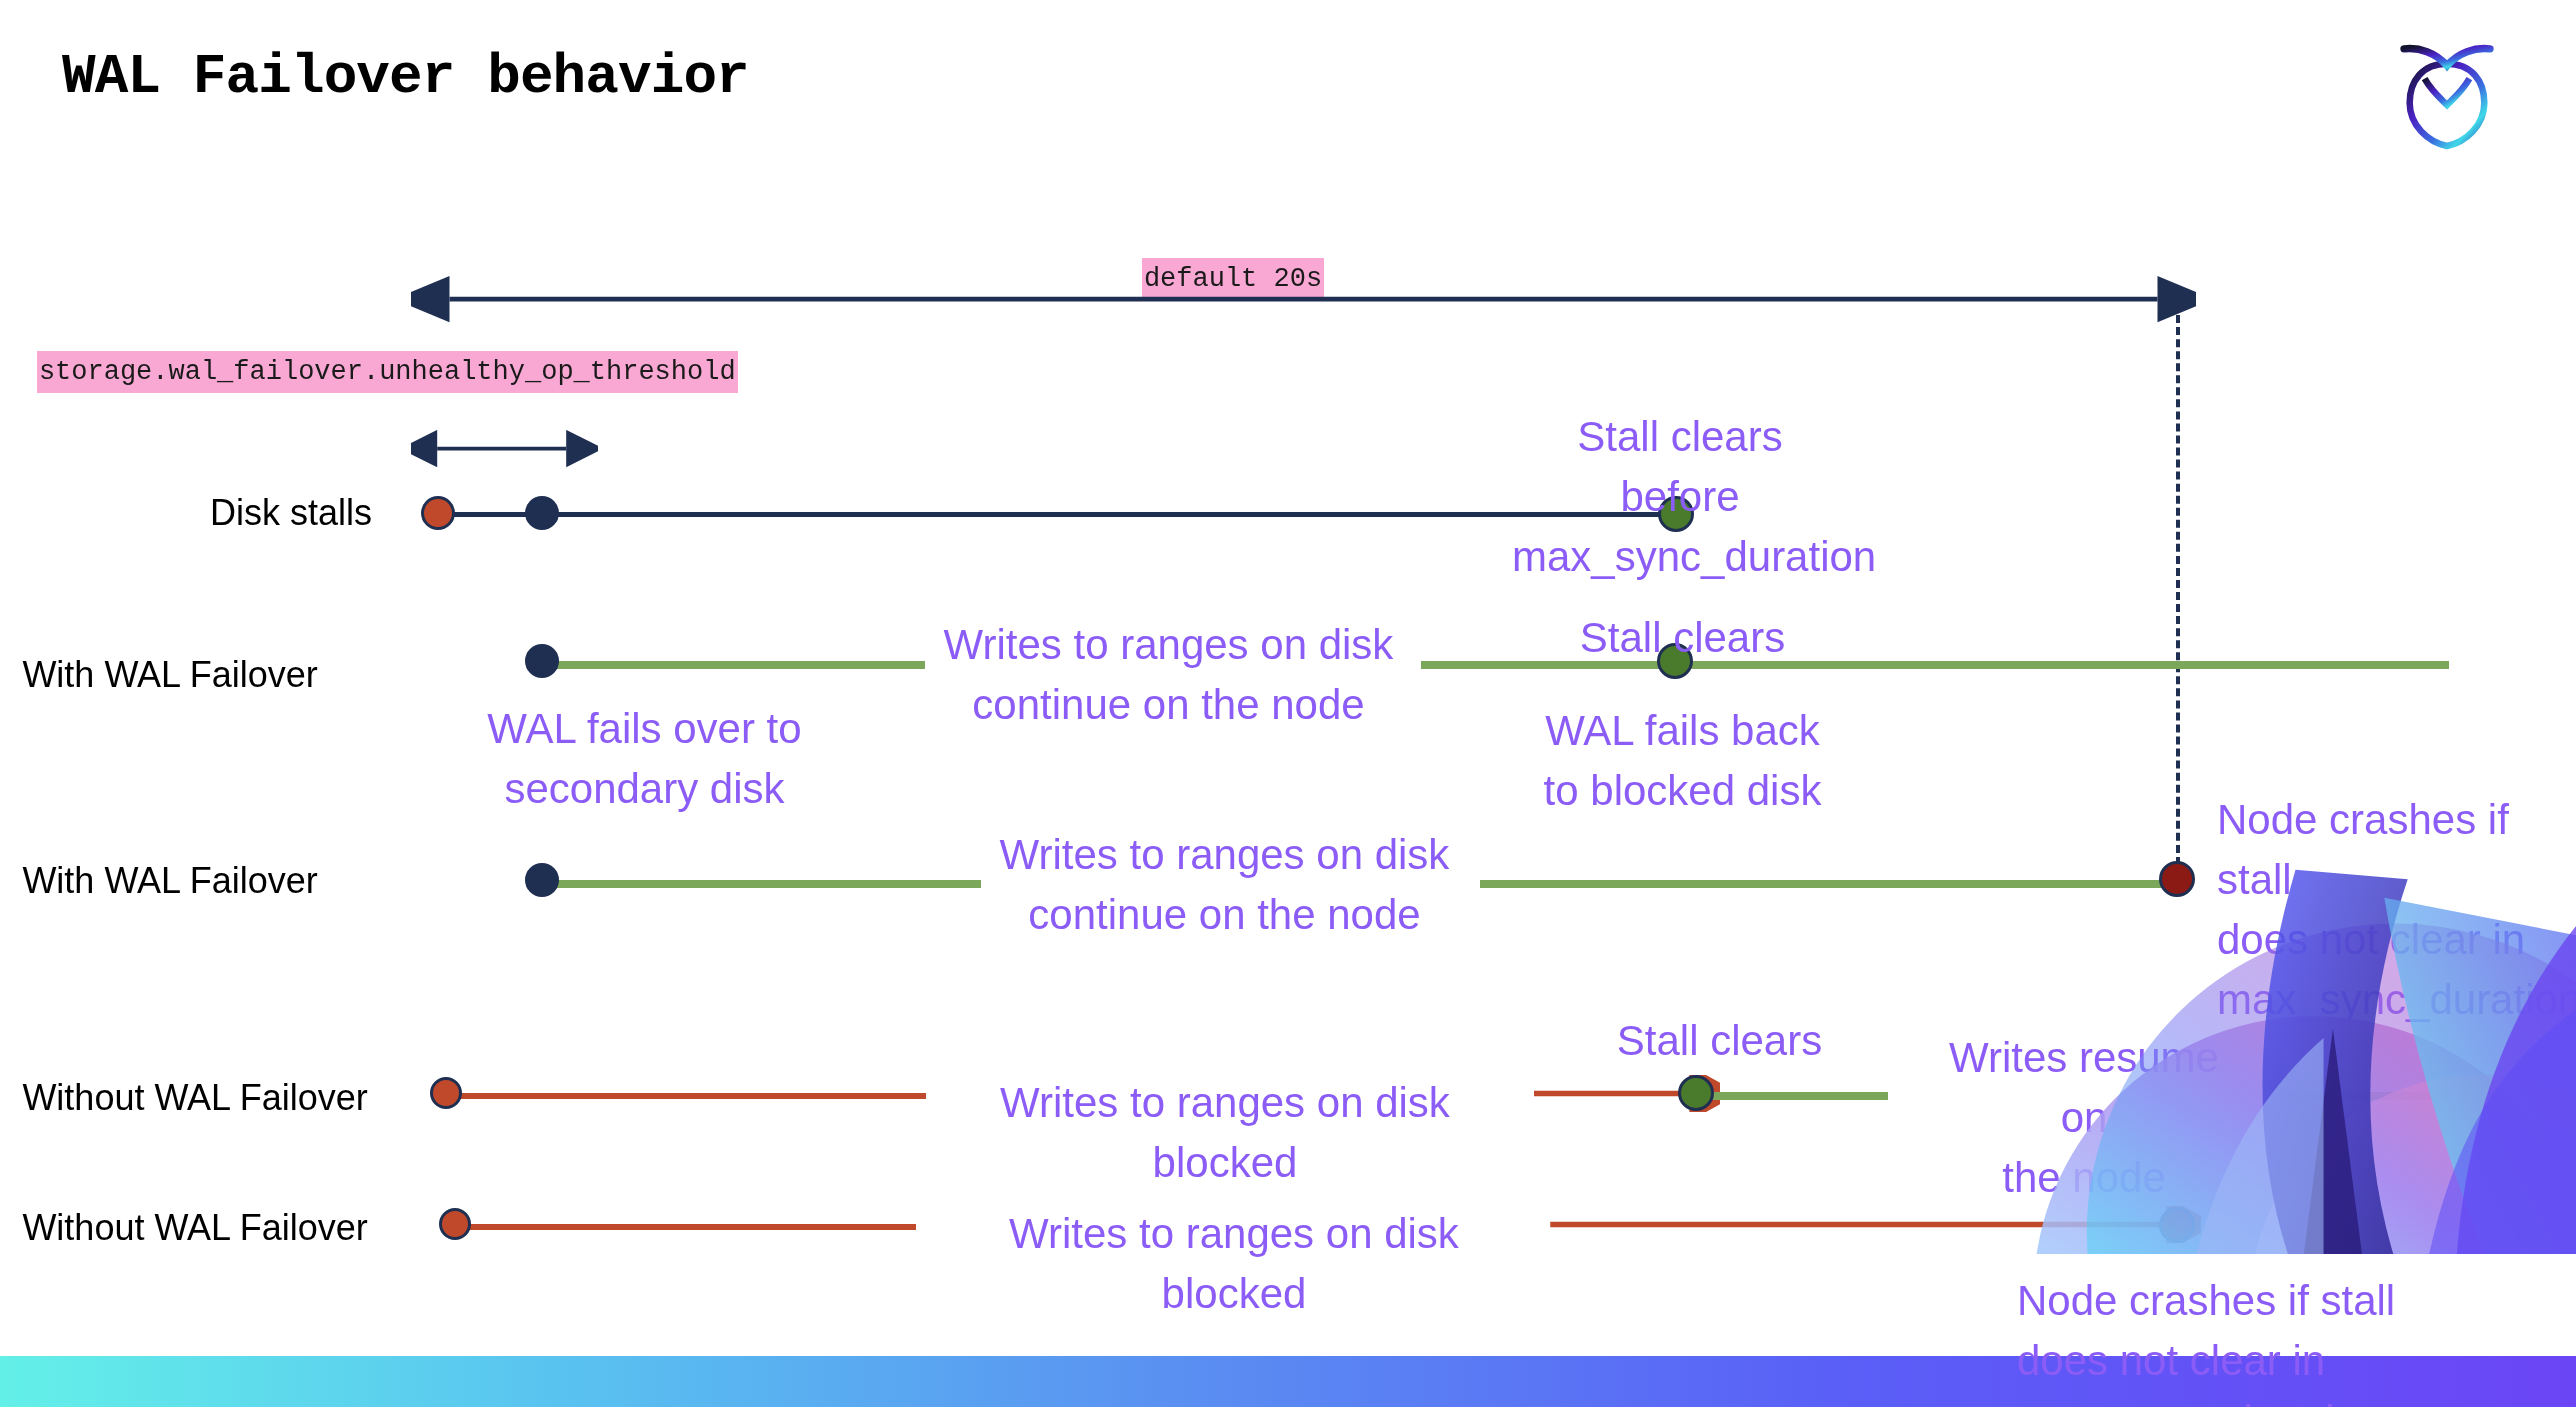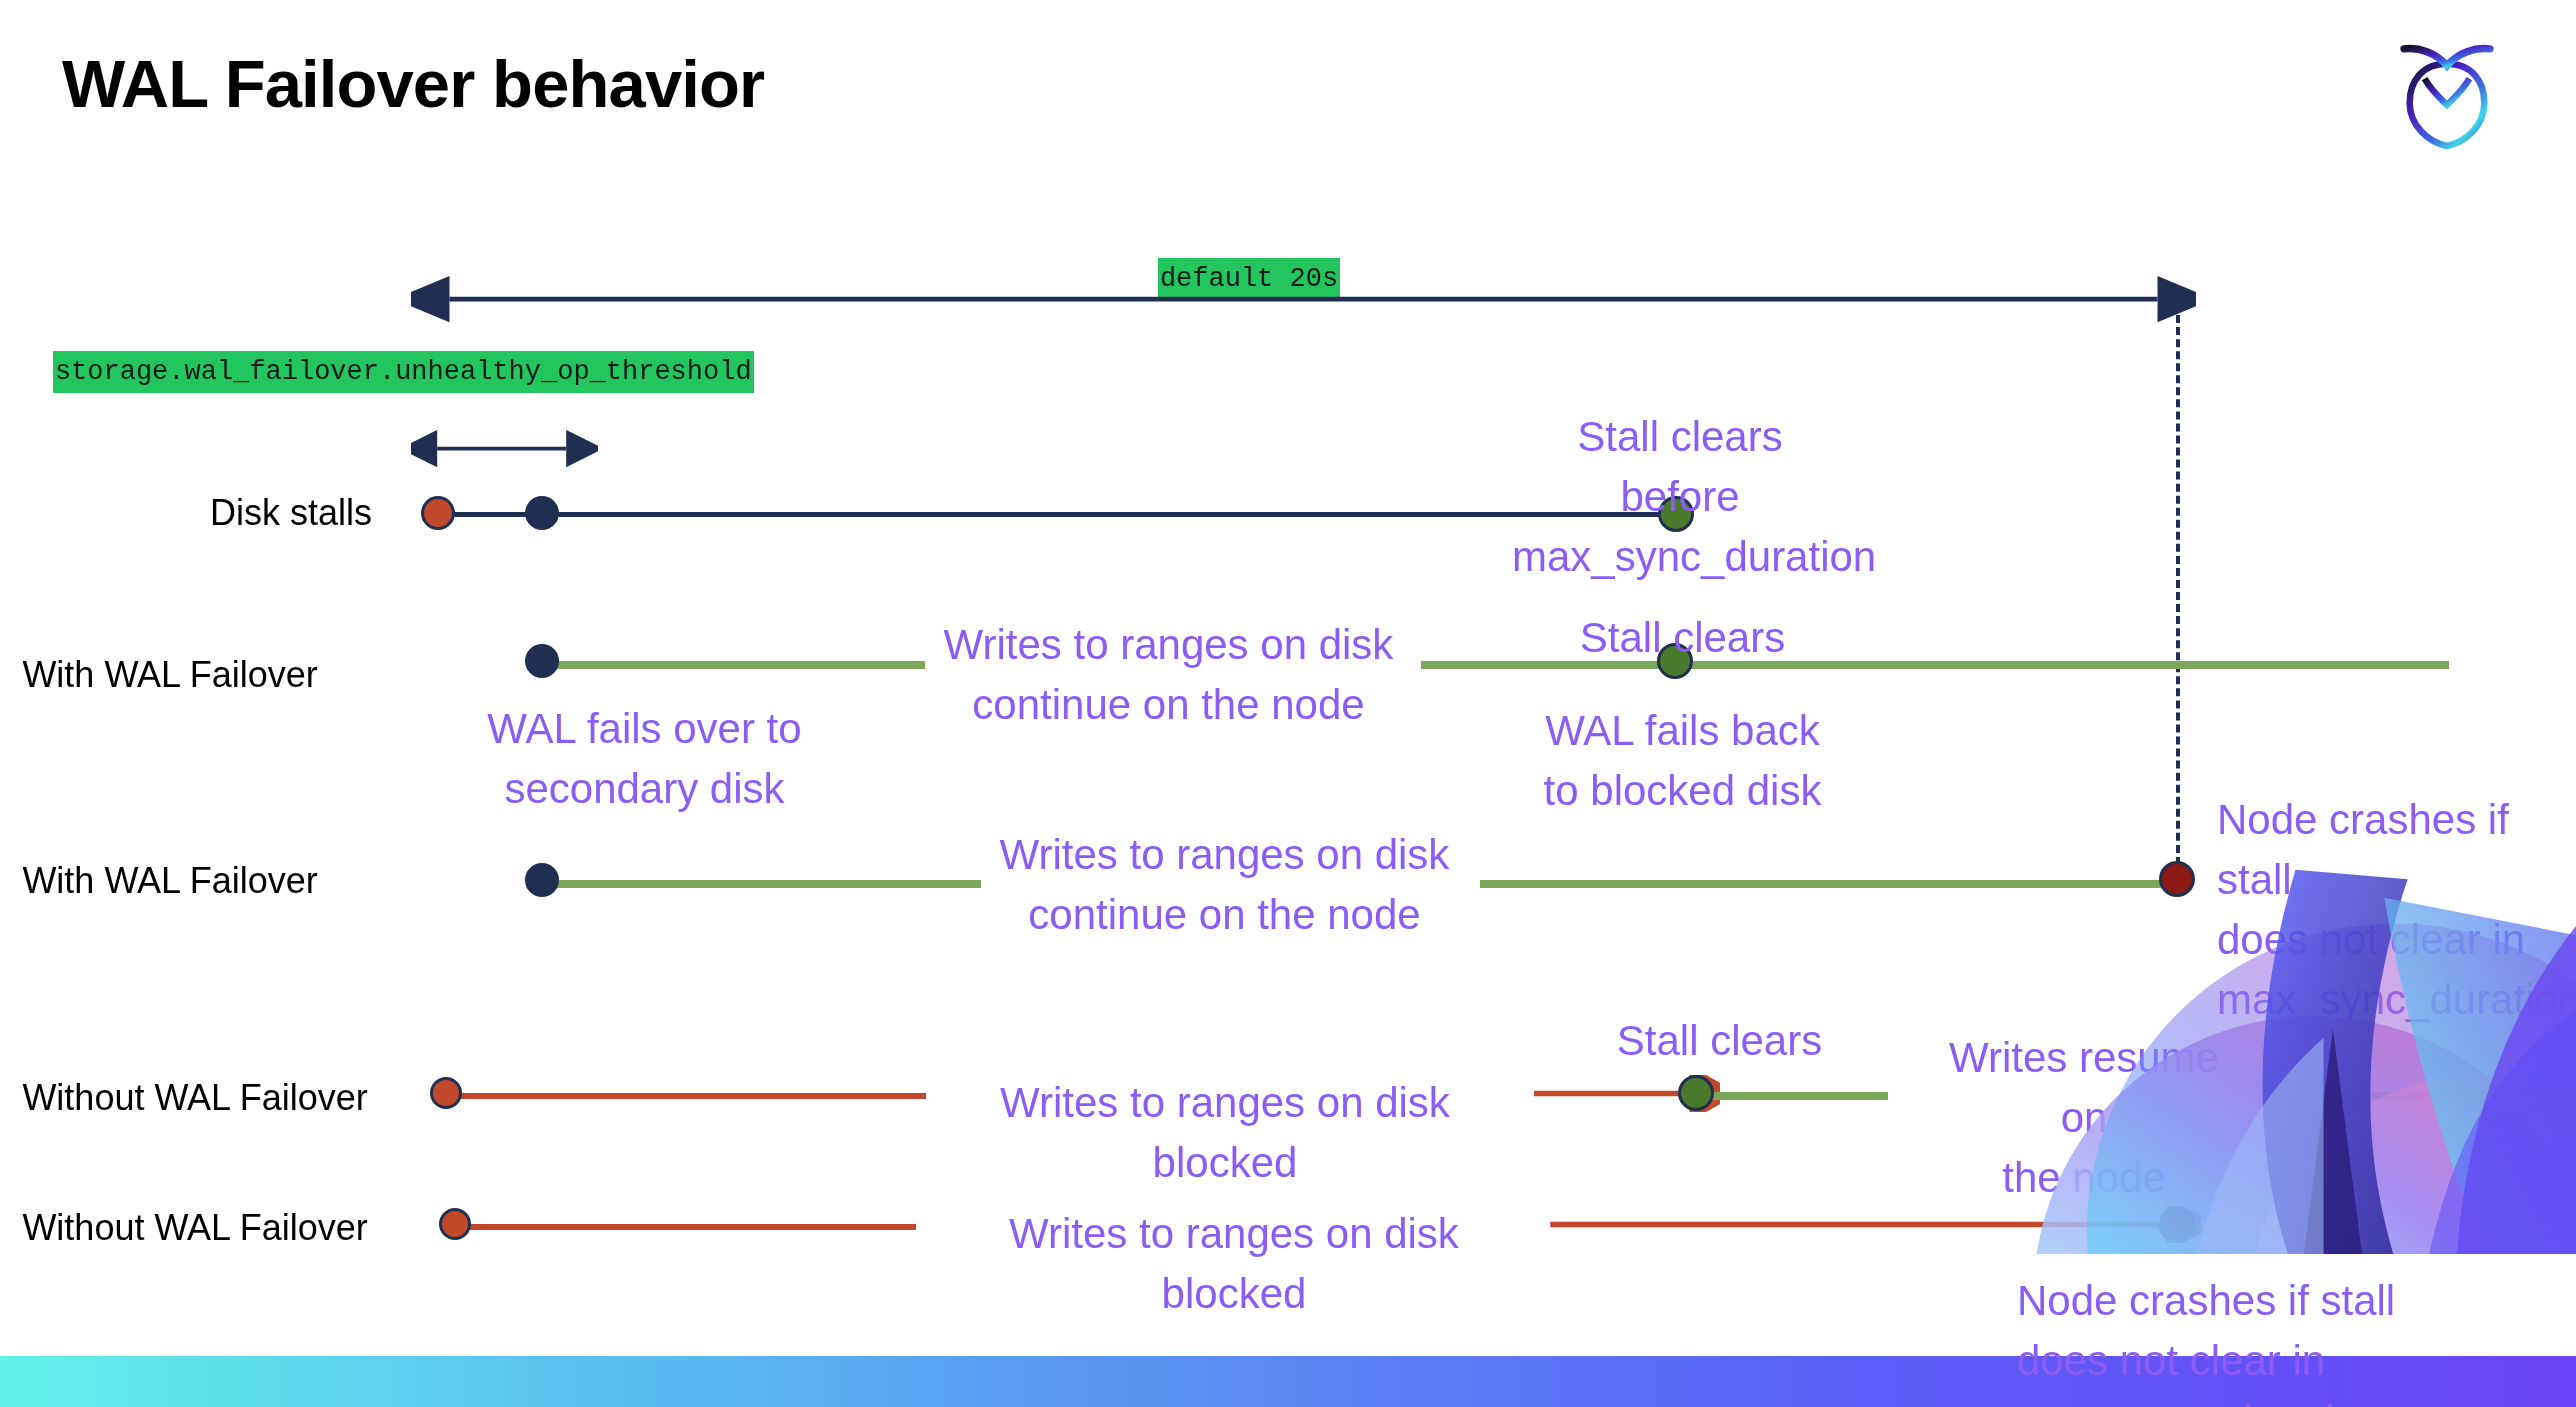--- a/index.html
+++ b/index.html
@@ -15,48 +15,47 @@
     width: 2576px;
     height: 1408px;
     background: #ffffff;
     overflow: hidden;
   }
   
   #slide-title {
     position: absolute;
     left: 62px;
     top: 45px;
-    font-size: 67px;
+    font-size: 56px;
     font-weight: bold;
     letter-spacing: -0.9px;
     color: #000000;
     white-space: nowrap;
-    font-family: Liberation Sans, sans-serif;
+    font-family: Liberation Mono, monospace;
   }
   
   #logo {
     position: absolute;
     left: 2391px;
     top: 28px;
     width: 112px;
     height: 122px;
   }
   
   .code-anno {
     position: absolute;
     font-family: "Liberation Mono", monospace;
     font-size: 27px;
     line-height: 40px;
     color: #1a1a1a;
     white-space: nowrap;
   }
   .code-anno span {
-    background: #22c55e;
+    background: #f9a8d4;
     padding: 0.9px 1.9px;
-    margin-left: 16px;
   }
   .code-anno .line {
     display: block;
   }
   
   .row-label {
     position: absolute;
     font-size: 36px;
     color: #000000;
     white-space: nowrap;

